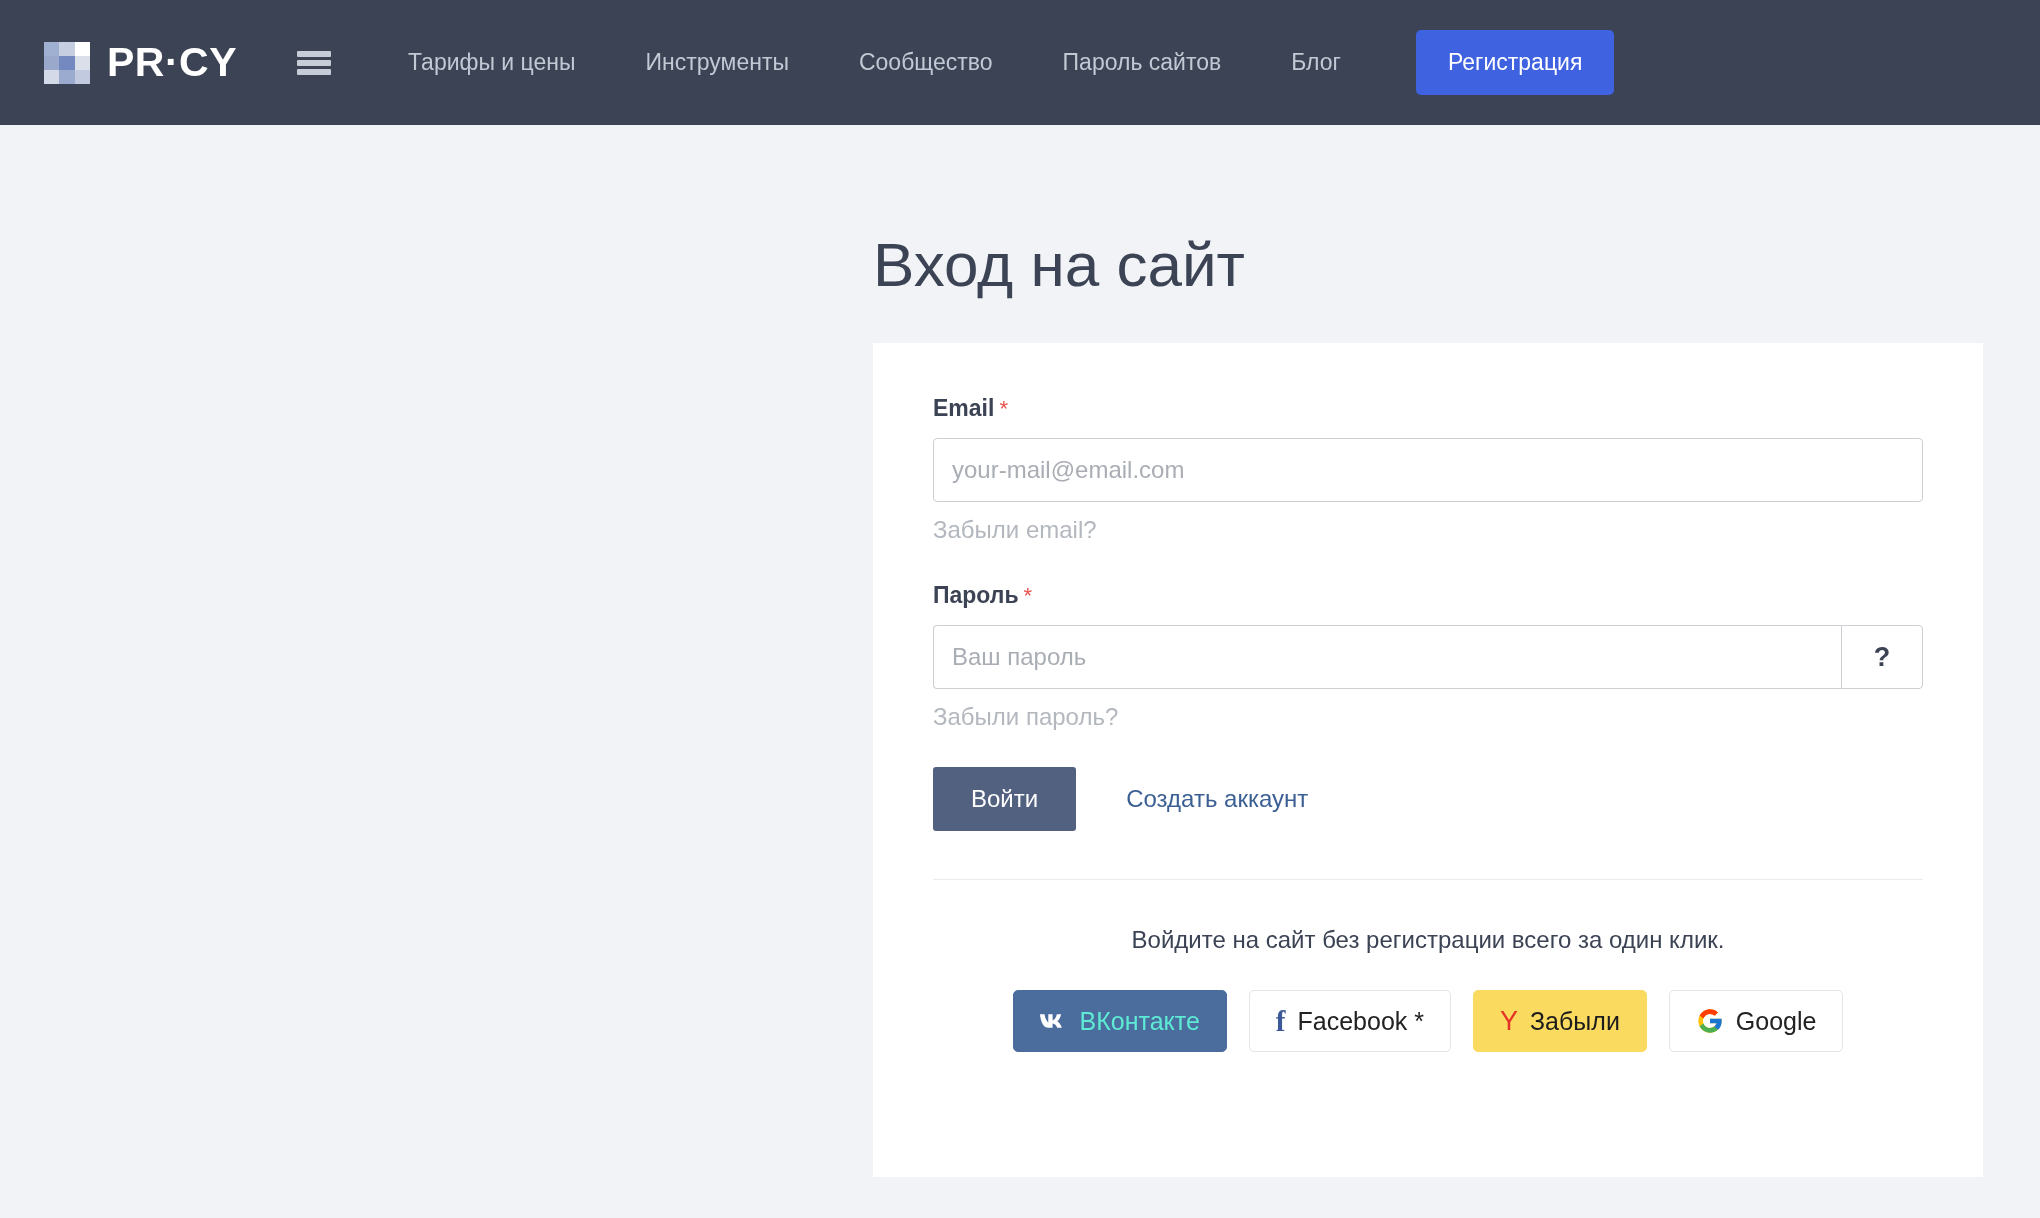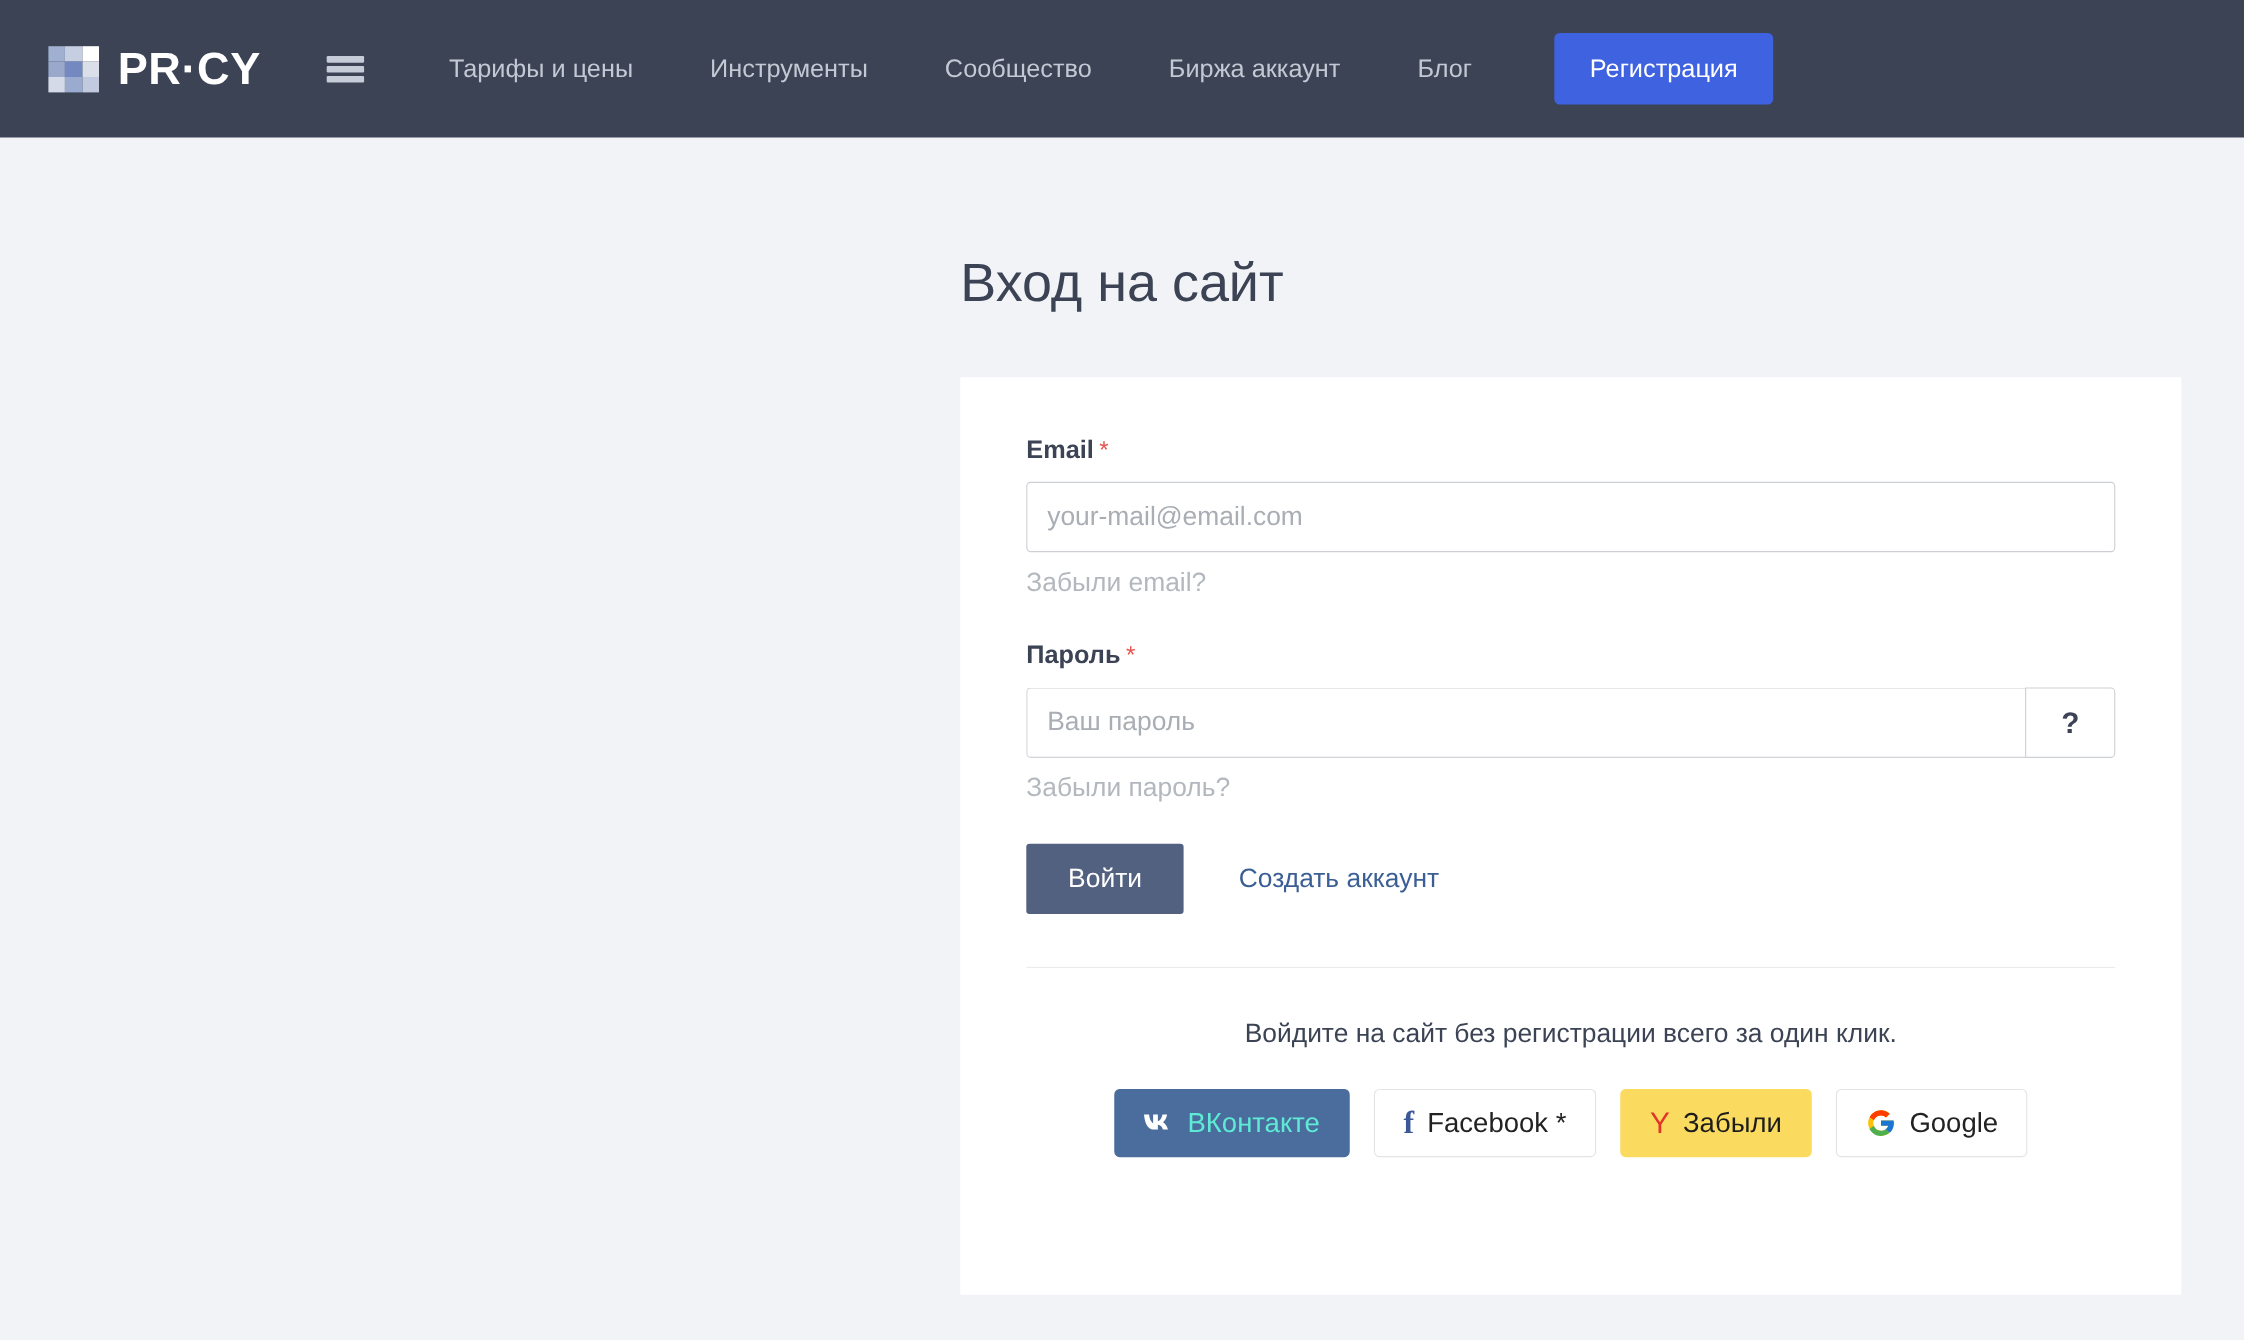--- a/index.html
+++ b/index.html
@@ -91,21 +91,21 @@
     white-space: nowrap;
     font-family: inherit;
   }
 
   
   .page {
     padding-top: 0;
   }
   .page-title {
     color: #3b4354;
-    font-size: 49px;
+    font-size: 62px;
     font-weight: normal;
     margin: 0;
     position: absolute;
     left: 873px;
     top: 234px;
     line-height: 1;
   }
 
   .card {
     position: absolute;
@@ -290,21 +290,21 @@
   <div class="burger">
     <span></span>
     <span></span>
     <span></span>
   </div>
 
   <nav class="nav">
     <a href="#">Тарифы и цены</a>
     <a href="#">Инструменты</a>
     <a href="#">Сообщество</a>
-    <a href="#">Биржа аккаунт</a>
+    <a href="#">Пароль сайтов</a>
     <a href="#">Блог</a>
   </nav>
 
   <button class="register-btn">Регистрация</button>
 </header>
 
 <main class="page">
 
   <h1 class="page-title">Вход на сайт</h1>
 

